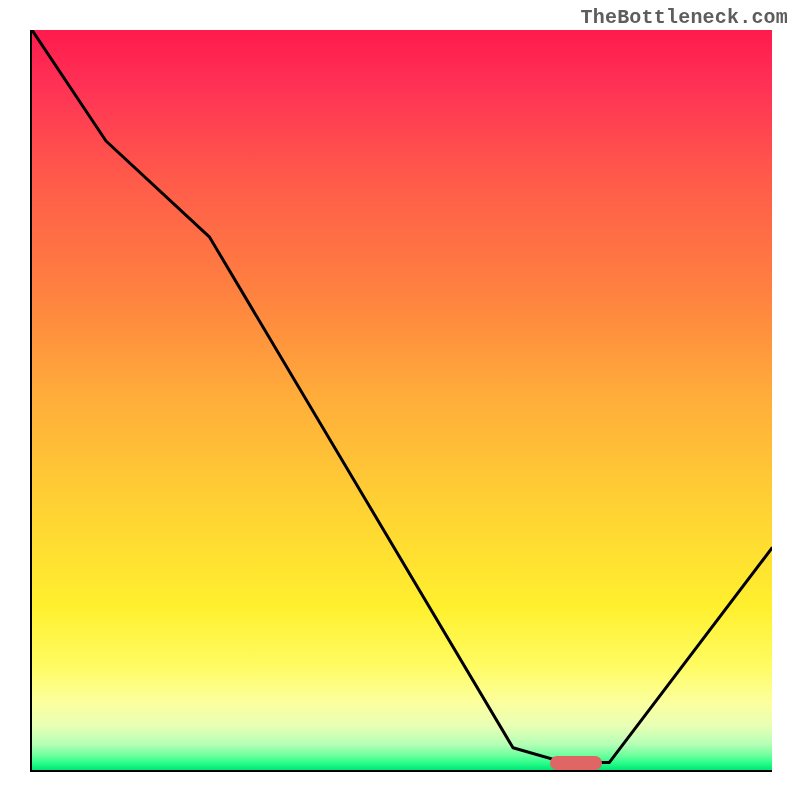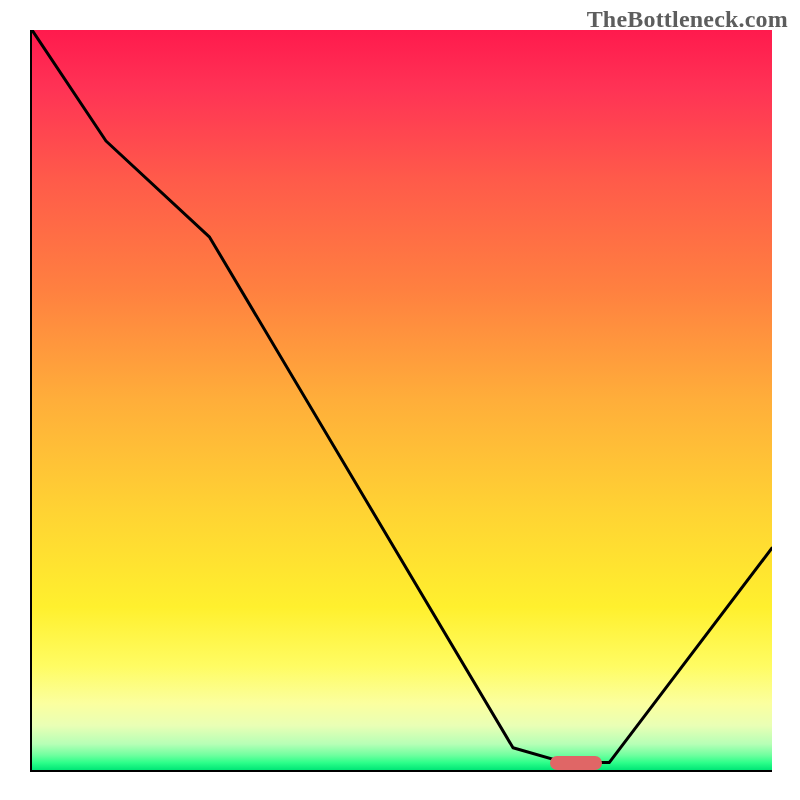--- a/index.html
+++ b/index.html
@@ -57,22 +57,22 @@
   }
   .marker {
     position: absolute;
     background: #e06666;
     border-radius: 999px;
   }
   .attribution {
     position: absolute;
     top: 6px;
     right: 12px;
-    font-family: Liberation Serif, serif;
-    font-size: 24px;
+    font-family: Liberation Mono, monospace;
+    font-size: 20px;
     font-weight: 600;
     color: #5d5d5d;
     letter-spacing: 0.2px;
   }
 </style>
 </head>
 <body>
 
 <div class="chart-container">
 

